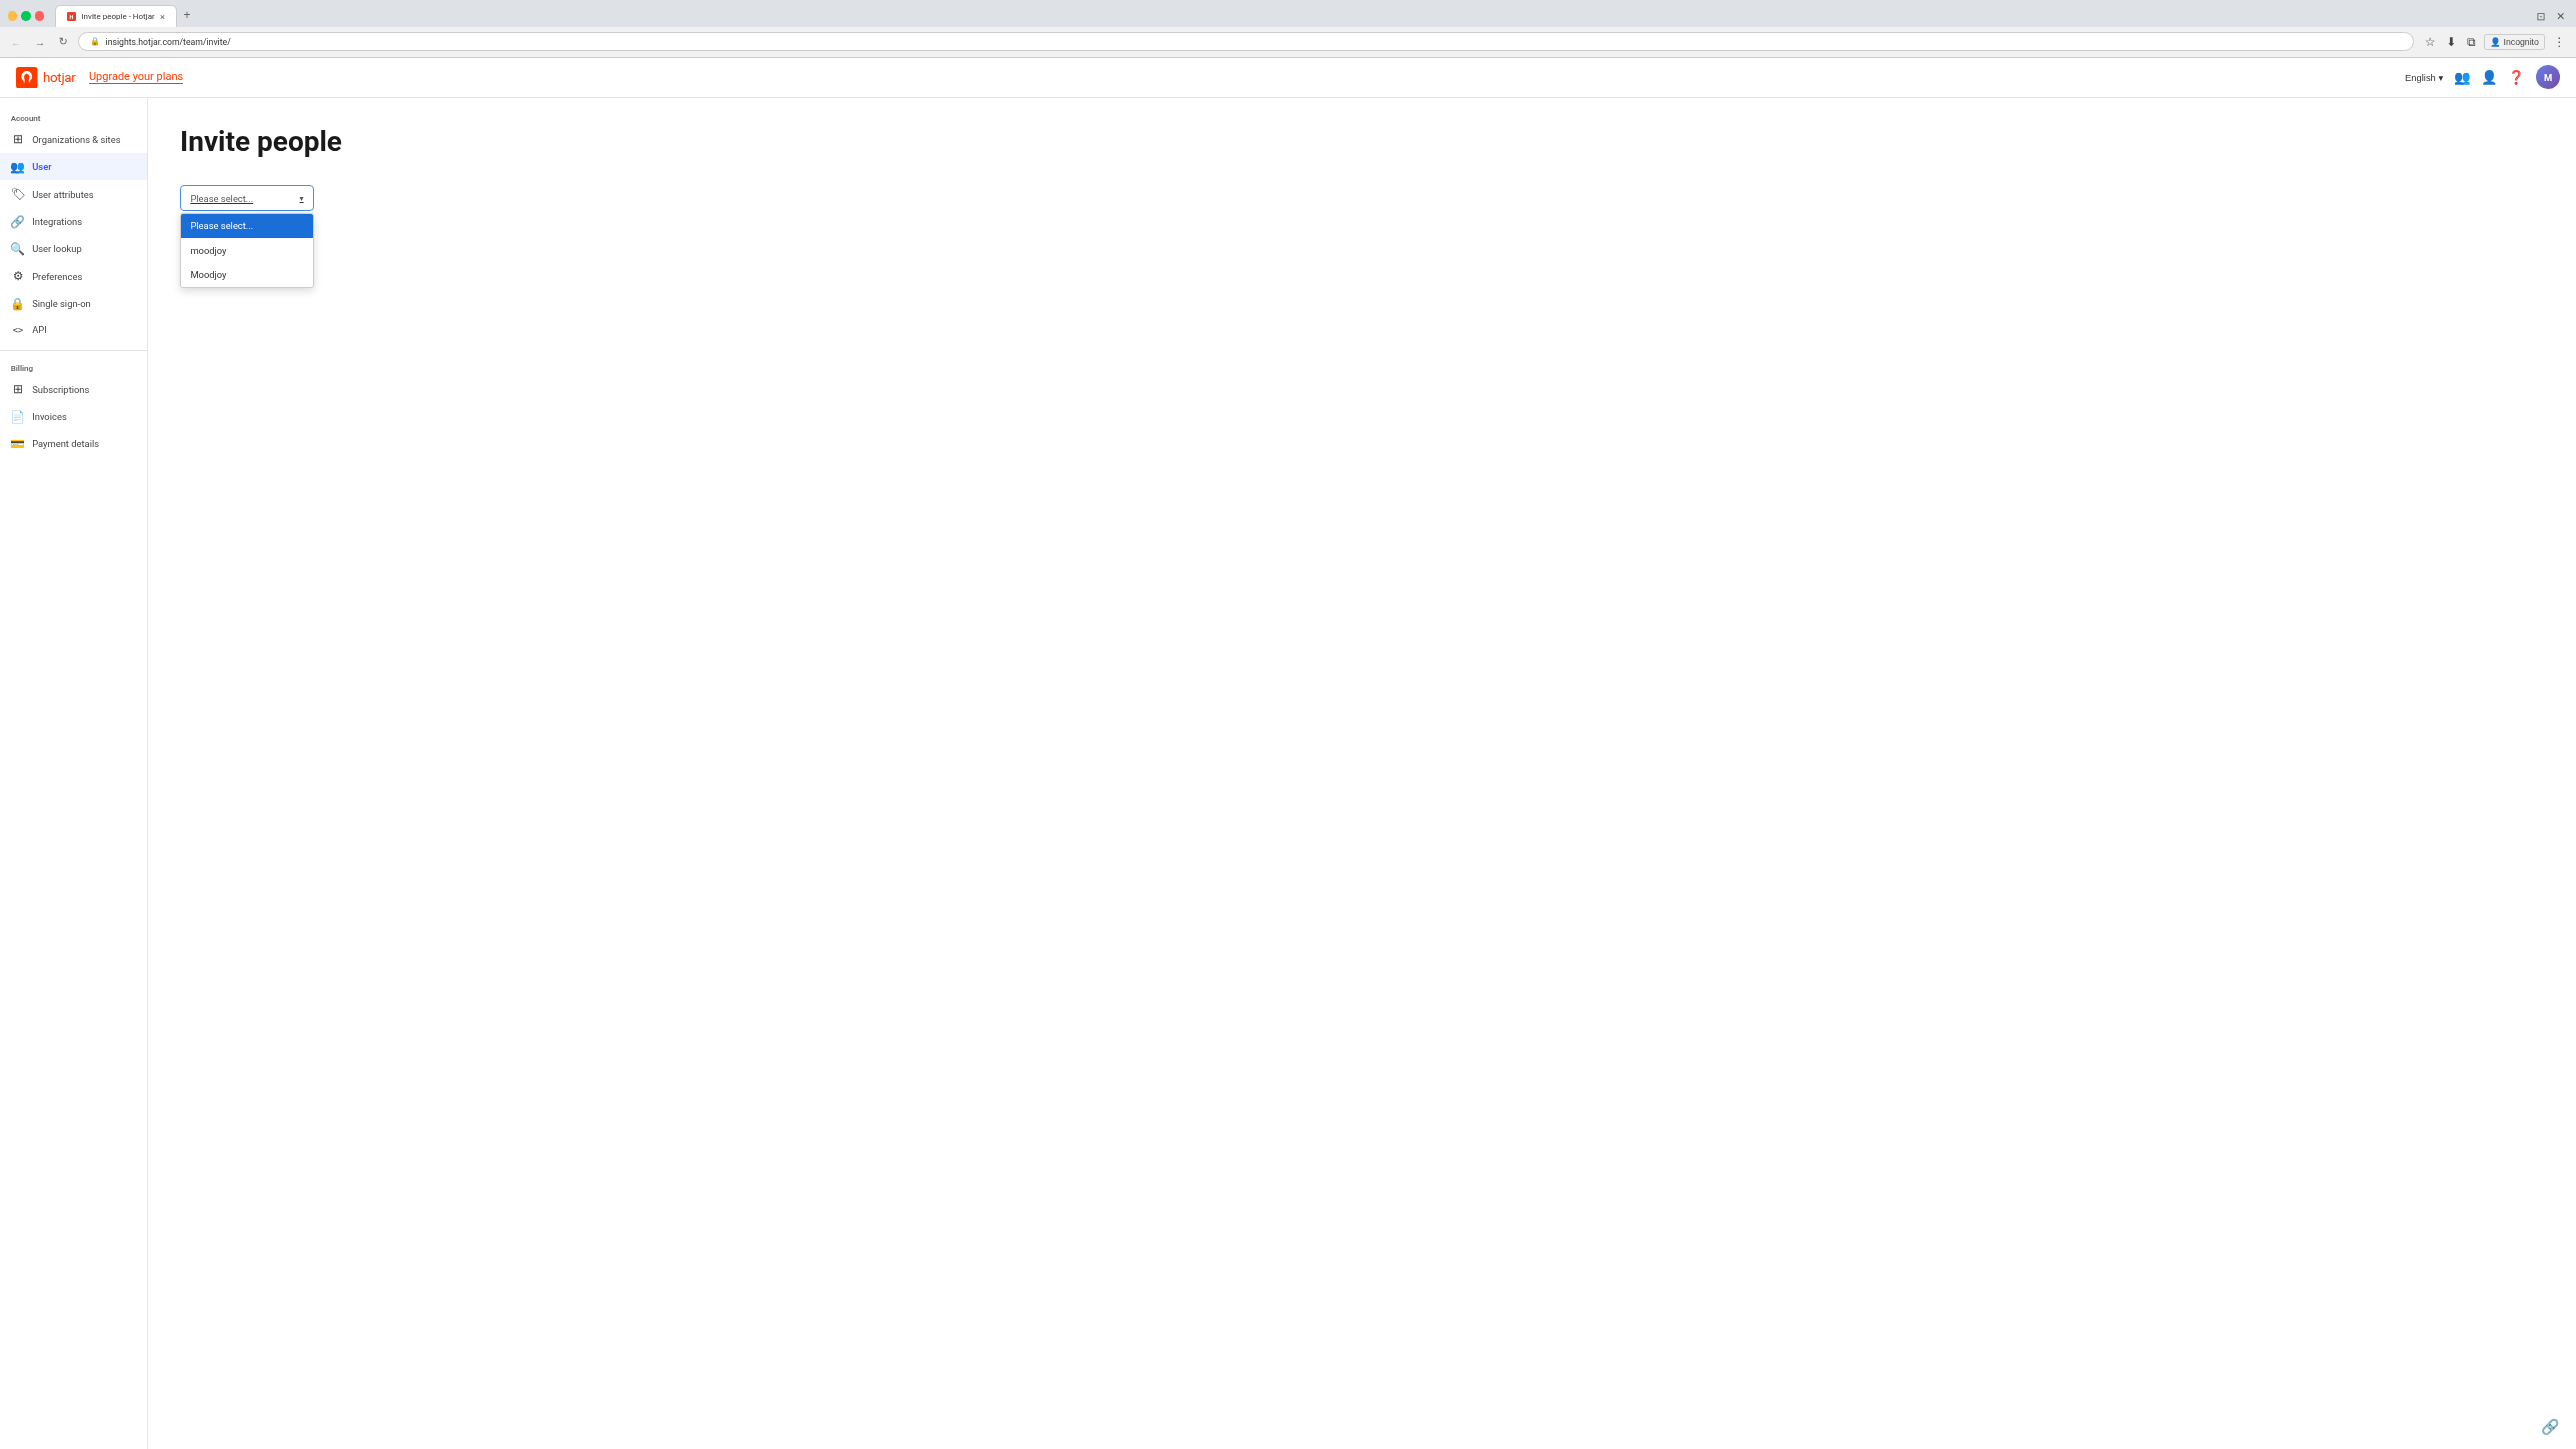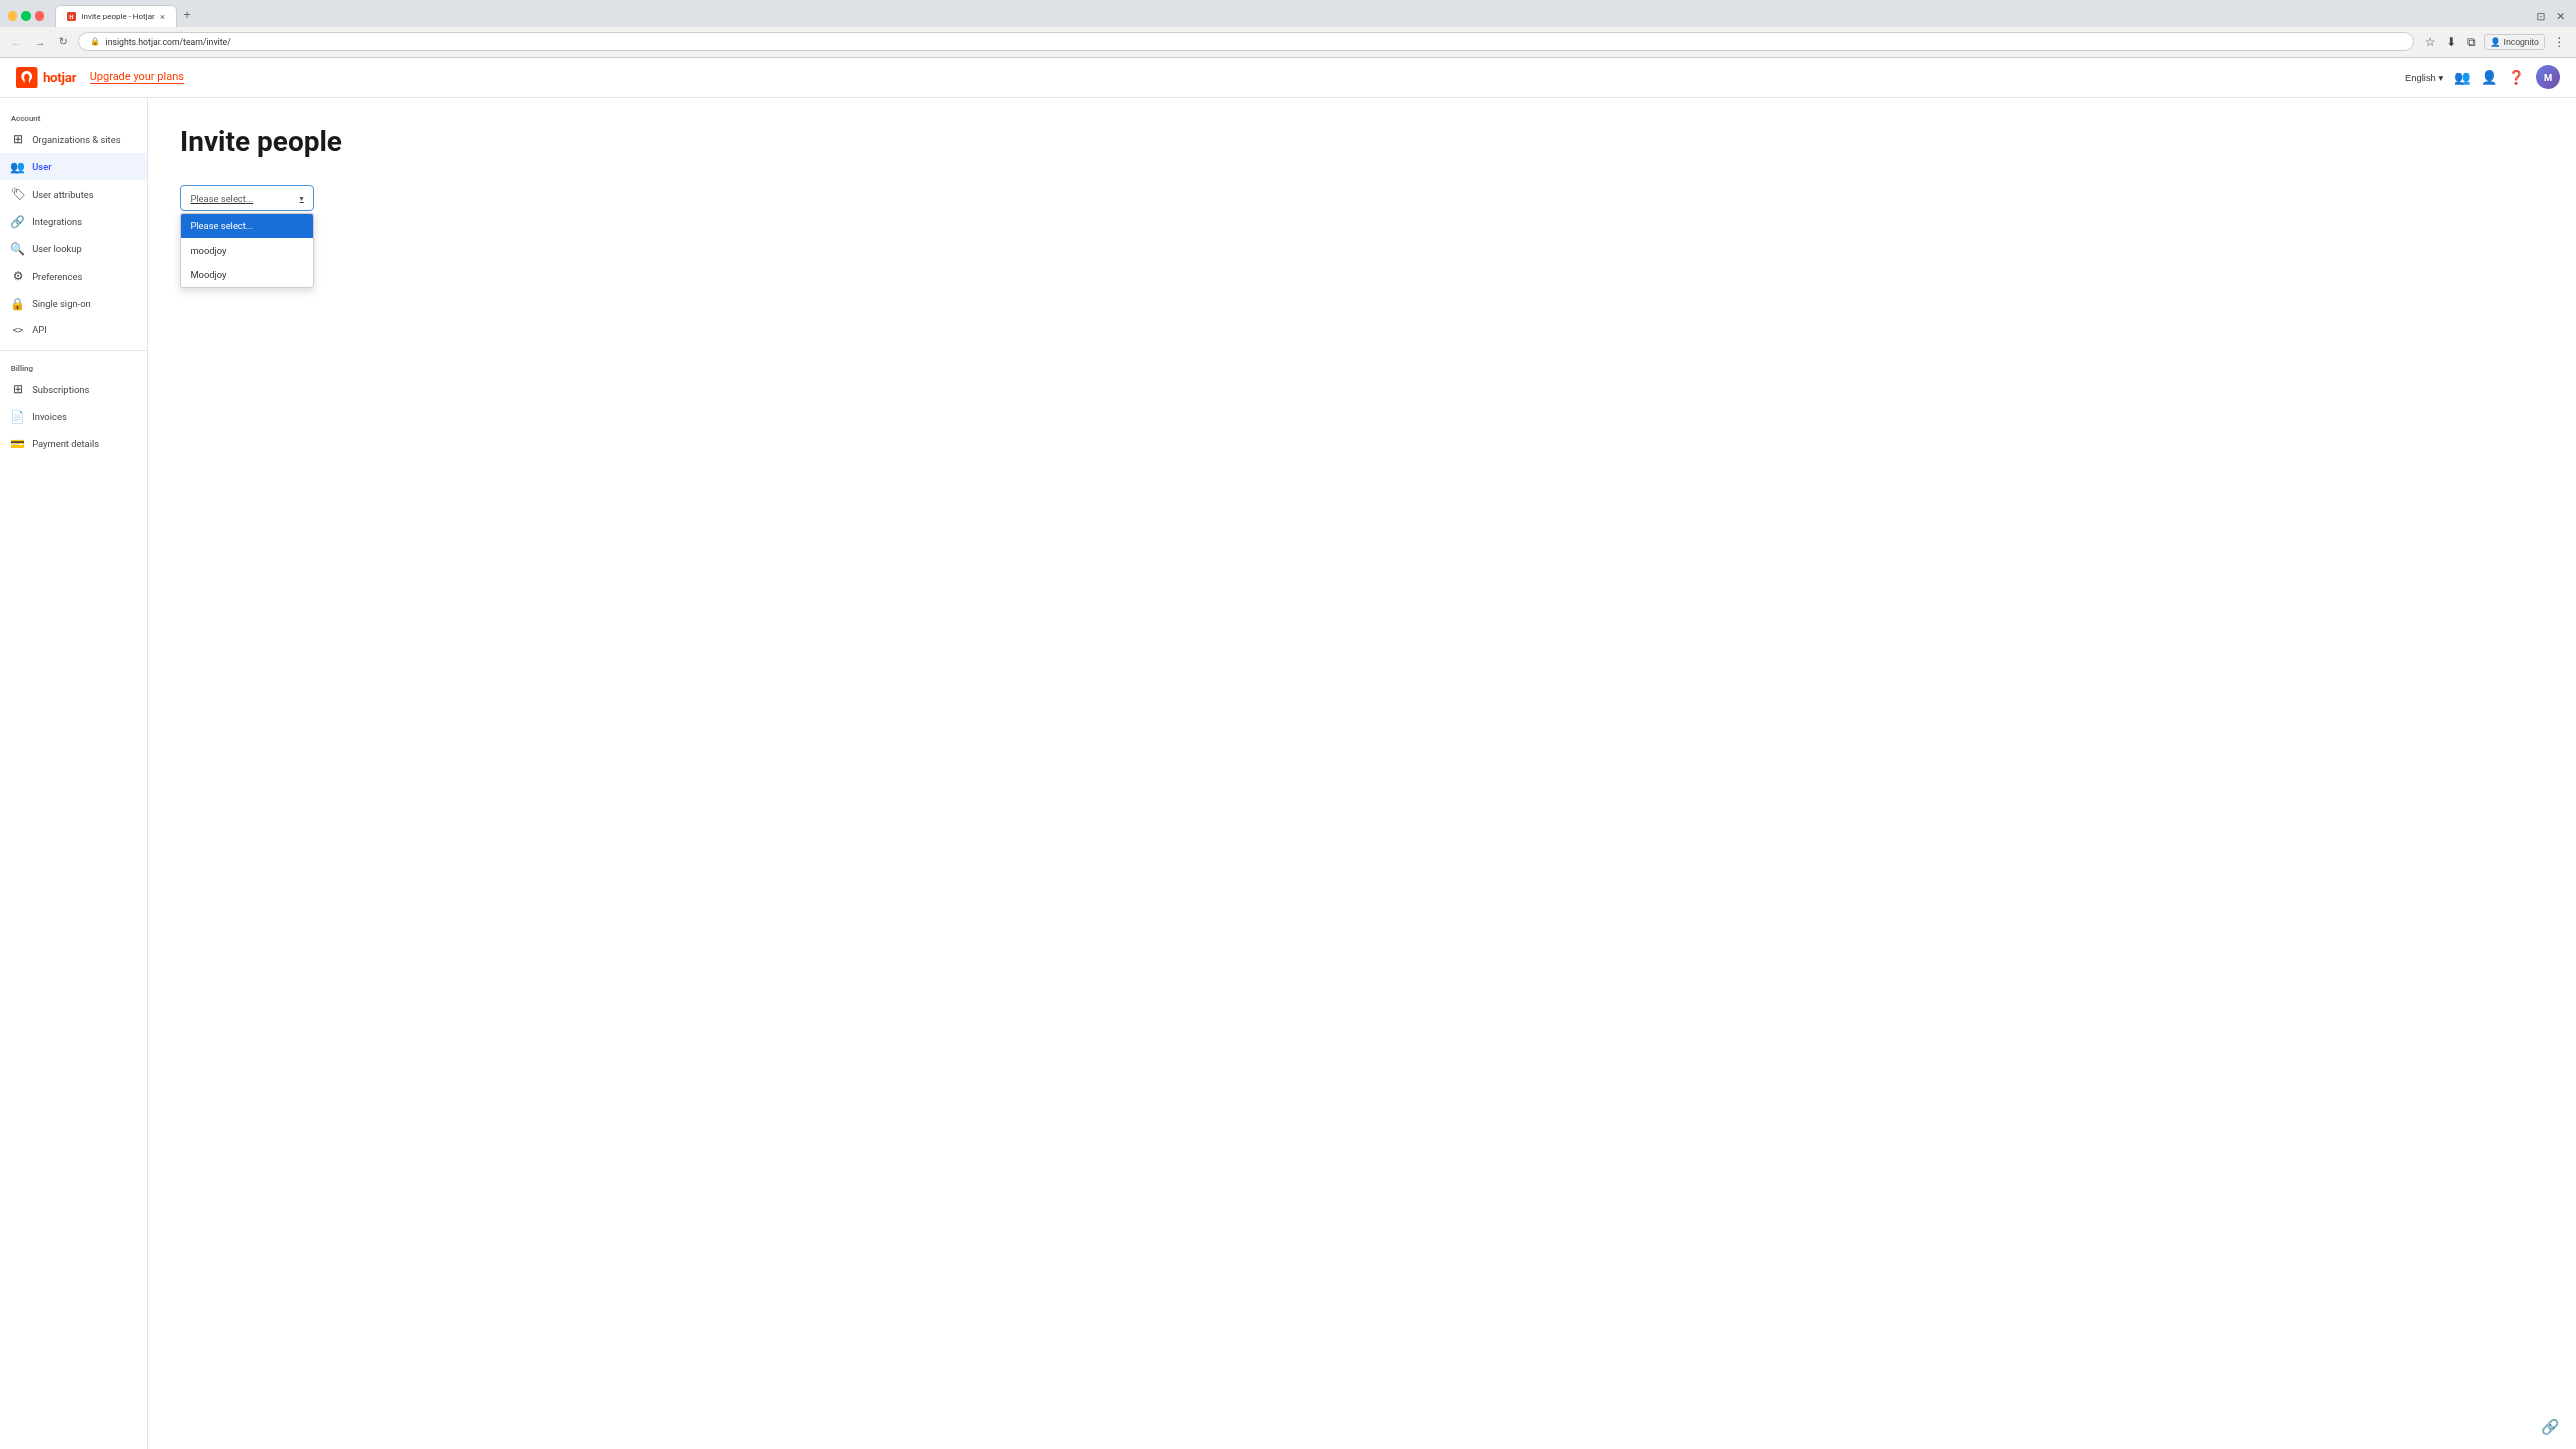--- a/index.html
+++ b/index.html
@@ -24,21 +24,21 @@
     .nav-action-btn { background: none; border: none; cursor: pointer; color: #444; font-size: 12px; padding: 2.7px; border-radius: 2.7px; display: flex; align-items: center; }
 
     
     .app { display: flex; flex: 1; overflow: hidden; }
 
     
     .app-header { background: #fff; border-bottom: 0.7px solid #e5e5e5; padding: 0 16px; display: flex; align-items: center; justify-content: space-between; height: 40px; flex-shrink: 0; position: relative; z-index: 10; }
     .header-left { display: flex; align-items: center; gap: 13.4px; }
     .hotjar-logo { display: flex; align-items: center; gap: 5.4px; }
     .hotjar-logo-icon { width: 21.5px; height: 21.5px; }
-    .hotjar-logo-text { font-size: 13.4px; font-weight: 700; color: #FF3C00; letter-spacing: -0.3px; }
+    .hotjar-logo-text { font-size: 13.4px; font-weight: 400; color: #FF3C00; letter-spacing: -0.3px; }
     .upgrade-link { color: #FF3C00; font-size: 11px; text-decoration: none; border-bottom: 0.7px solid #FF3C00; }
     .header-right { display: flex; align-items: center; gap: 10.7px; }
     .lang-btn { display: flex; align-items: flex-end; gap: 2.7px; background: none; border: none; cursor: pointer; font-size: 9.4px; color: #333; }
     .header-icon-btn { background: none; border: none; cursor: pointer; color: #555; font-size: 13.4px; display: flex; align-items: center; justify-content: center; }
     .avatar { width: 24px; height: 24px; border-radius: 50%; background: linear-gradient(135deg, #667eea, #764ba2); display: flex; align-items: center; justify-content: center; color: white; font-size: 9.4px; font-weight: bold; cursor: pointer; }
 
     
     .main-body { display: flex; flex: 1; overflow: hidden; justify-content: center; }
 
     

